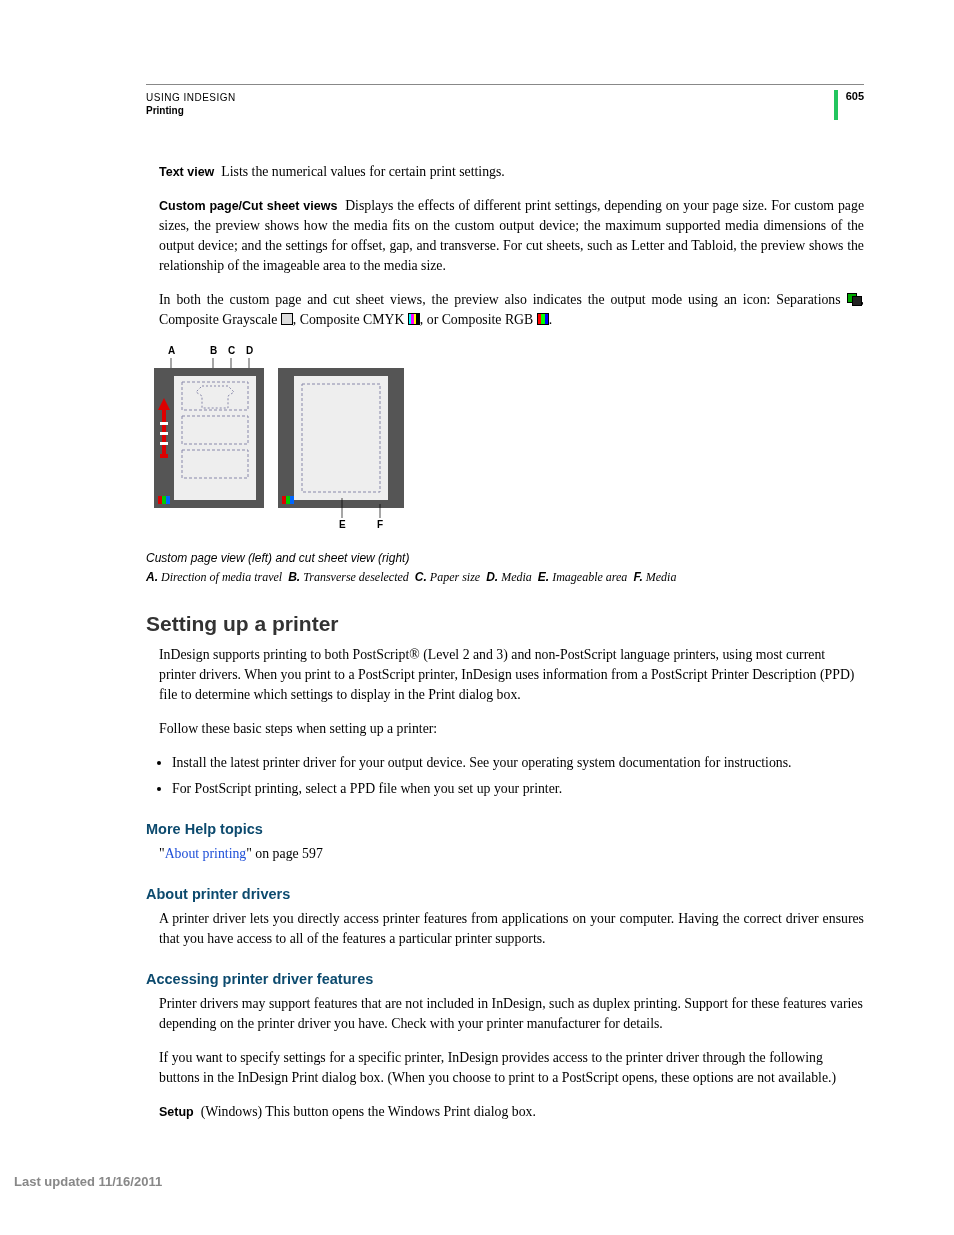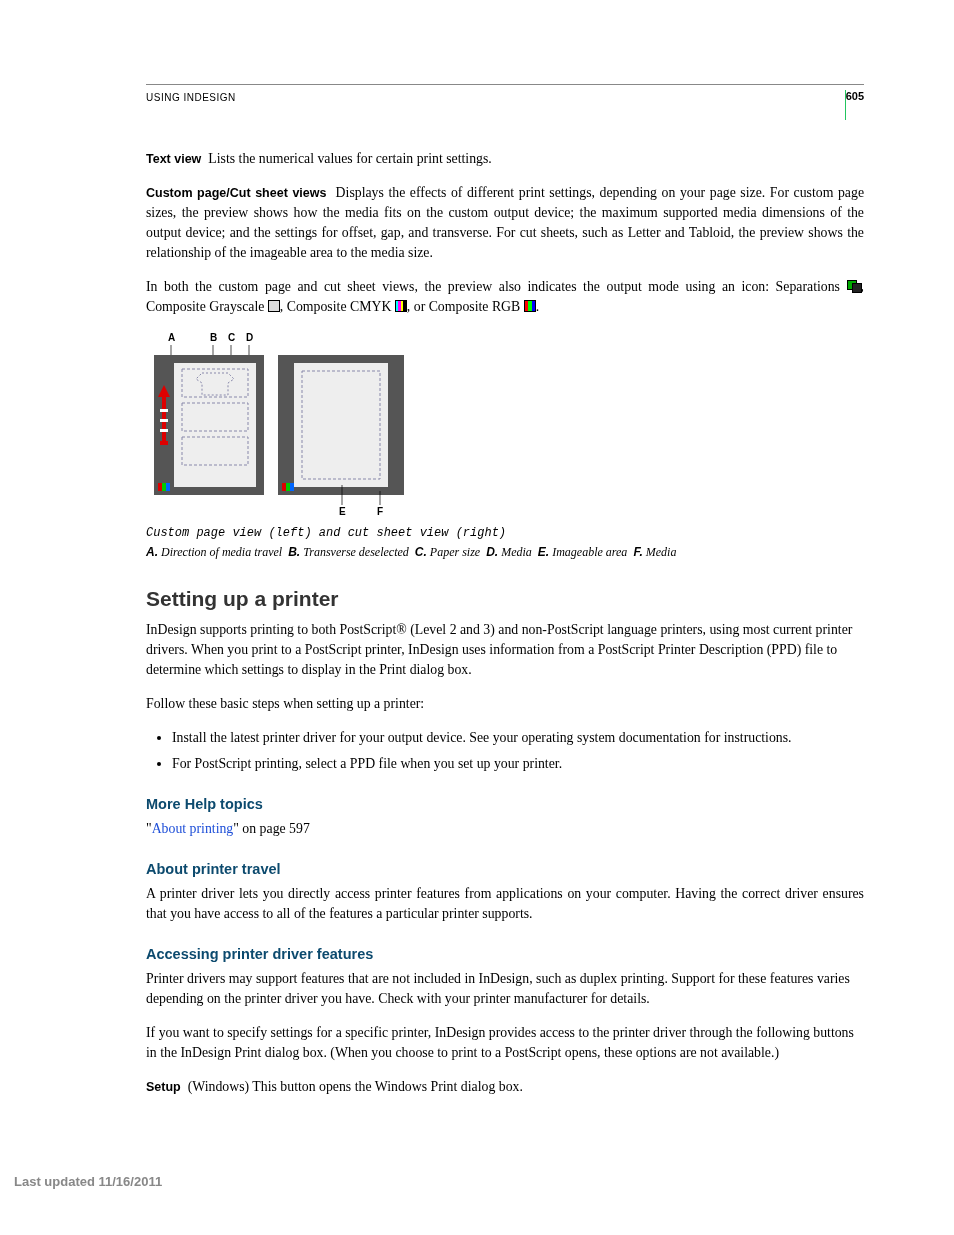--- a/index.html
+++ b/index.html
@@ -23,61 +23,62 @@
     right: 90px;
     border-top: 1px solid #888;
   }
   .page-number {
     position: absolute;
     top: 90px;
     right: 90px;
     font-family: "Myriad Pro", Arial, sans-serif;
     font-weight: bold;
     font-size: 11px;
-    border-left: 1px solid #22c55e;
+    padding-left: 8px;
+    border-left: 4px solid #22c55e;
     height: 30px;
     line-height: 12px;
   }
   .running-title {
     font-family: "Myriad Pro", Arial, sans-serif;
     font-size: 10px;
     letter-spacing: 0.5px;
     margin-top: 6px;
   }
   .running-section {
     font-family: "Myriad Pro", Arial, sans-serif;
     font-size: 10px;
     font-weight: bold;
     margin-top: 2px;
   }
   .content {
     margin-top: 46px;
     font-size: 13.8px;
     line-height: 1.45;
   }
-  .para { margin: 0 0 14px 0; }
+  .para { margin: 0 0 14px 13px; }
   .term-label {
     font-family: "Myriad Pro", Arial, sans-serif;
     font-weight: bold;
     font-size: 12.5px;
   }
   .figure-wrap { margin: 10px 0 6px 0; }
   .figure-labels {
     font-family: "Myriad Pro", Arial, sans-serif;
     font-weight: bold;
     font-size: 10px;
     position: relative;
     height: 14px;
   }
   .figure-labels span { position: absolute; }
   .caption {
     font-style: italic;
     font-size: 12px;
-    margin: 6px 0 2px 0;
-    font-family: Liberation Mono, monospace;
+    margin: 18px 0 2px 0;
+    font-family: Liberation Sans, sans-serif;
   }
   .caption-keys {
     font-style: italic;
     font-size: 12px;
     margin-bottom: 22px;
   }
   .caption-keys .k {
     font-family: "Myriad Pro", Arial, sans-serif;
     font-weight: bold;
     font-style: italic;
@@ -146,20 +147,21 @@
   .icon-gray { background:#ddd; }
   svg.fig { display:block; }
 </style>
 </head>
 <body>
 
 <div class="page">
   <div class="header-rule"></div>
   <div class="page-number">605</div>
   <div class="running-title">USING INDESIGN</div>
+  <div class="running-section">Printing</div>
 
   <div class="content">
 
     <p class="para">
       <span class="term-label">Text view</span>&nbsp;&nbsp;<span>Lists the numerical values for certain print settings.</span>
     </p>
 
     <p class="para" style="text-align:justify">
       <span class="term-label">Custom page/Cut sheet views</span>&nbsp;&nbsp;<span>Displays the effects of different print settings, depending on your page size. For custom page sizes, the preview shows how the media fits on the custom output device; the maximum supported media dimensions of the output device; and the settings for offset, gap, and transverse. For cut sheets, such as Letter and Tabloid, the preview shows the relationship of the imageable area to the media size.</span>
     </p>
@@ -236,21 +238,21 @@
     <ul class="bullets">
       <li>Install the latest printer driver for your output device. See your operating system documentation for instructions.</li>
       <li>For PostScript printing, select a PPD file when you set up your printer.</li>
     </ul>
 
     <h3 class="sub">More Help topics</h3>
     <p class="para">
       <span>"</span><a class="link">About printing</a><span>" on page 597</span>
     </p>
 
-    <h3 class="sub">About printer travel</h3>
+    <h3 class="sub">About printer drivers</h3>
     <p class="para" style="text-align:justify">A printer driver lets you directly access printer features from applications on your computer. Having the correct driver ensures that you have access to all of the features a particular printer supports.</p>
 
     <h3 class="sub">Accessing printer driver features</h3>
     <p class="para">Printer drivers may support features that are not included in InDesign, such as duplex printing. Support for these features varies depending on the printer driver you have. Check with your printer manufacturer for details.</p>
     <p class="para">If you want to specify settings for a specific printer, InDesign provides access to the printer driver through the following buttons in the InDesign Print dialog box. (When you choose to print to a PostScript opens, these options are not available.)</p>
 
     <p class="para">
       <span class="term-label">Setup</span>&nbsp;&nbsp;<span>(Windows) This button opens the Windows Print dialog box.</span>
     </p>
 

